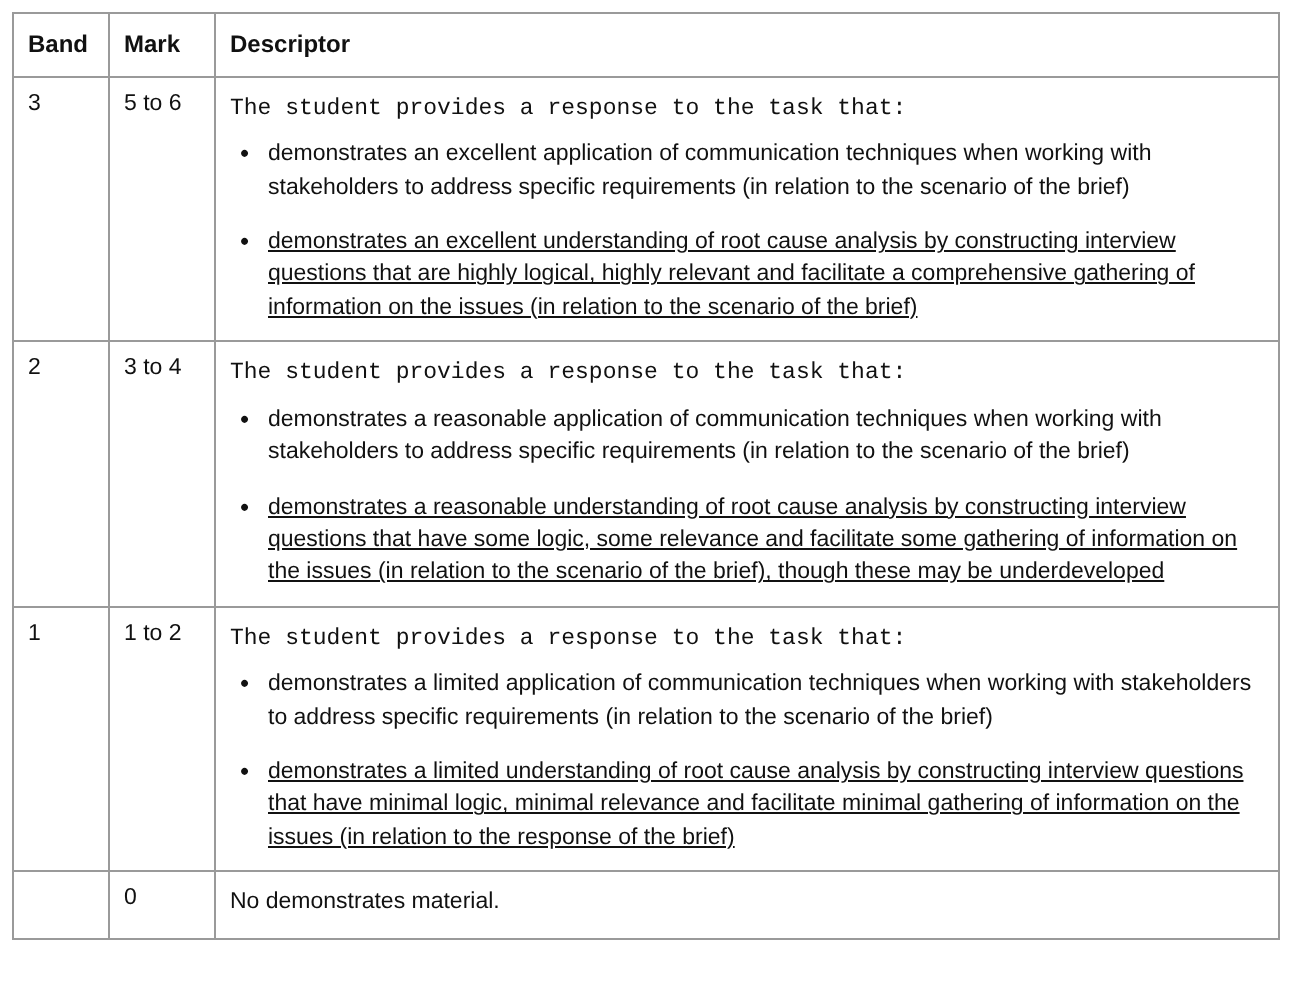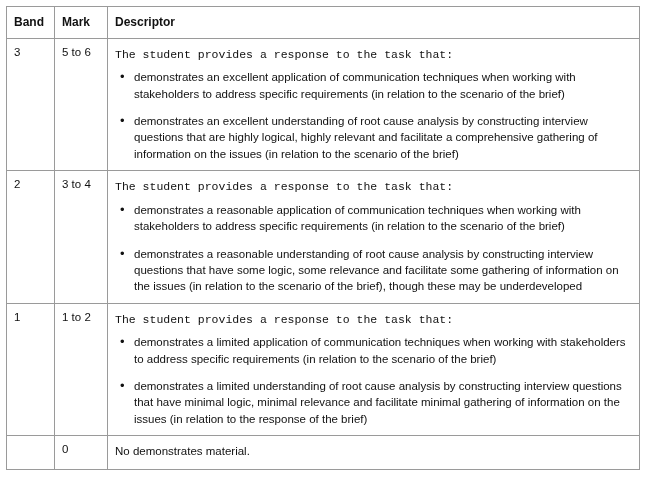--- a/index.html
+++ b/index.html
@@ -60,20 +60,21 @@
     list-style: none;
   }
   ul.points li {
     position: relative;
     margin: 0 0 11px 0;
     padding-left: 0;
     line-height: 1.42;
   }
   ul.points li:last-child {
     margin-bottom: 1px;
+    text-decoration: underline;
   }
   ul.points li::before {
     content: "\2022";
     position: absolute;
     left: -14px;
     top: -1px;
     font-size: 13px;
     line-height: 1.42;
   }
   tr.zero-row td.desc {

